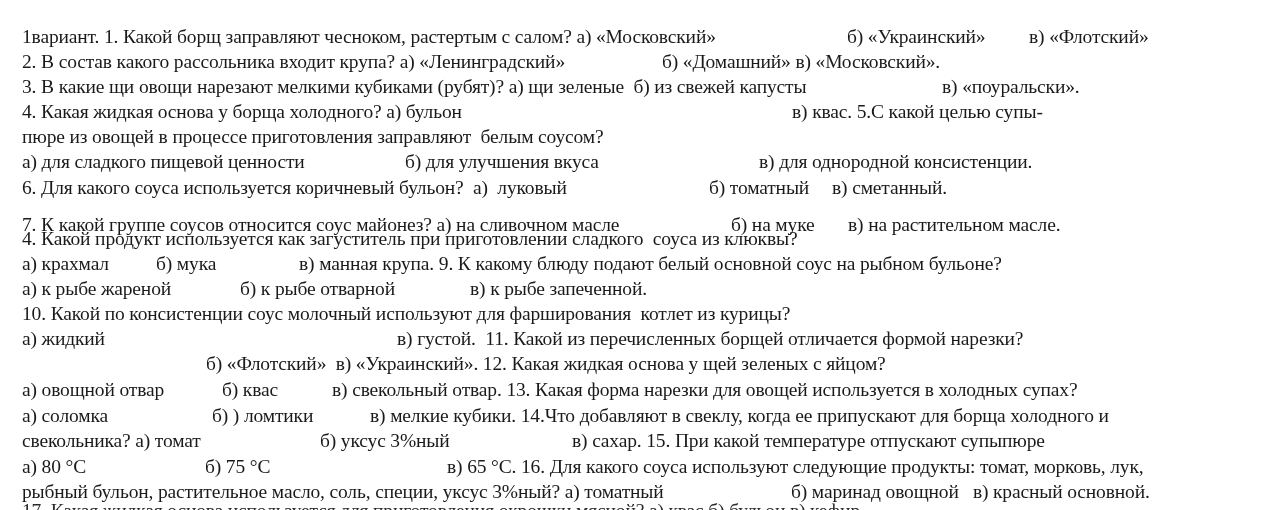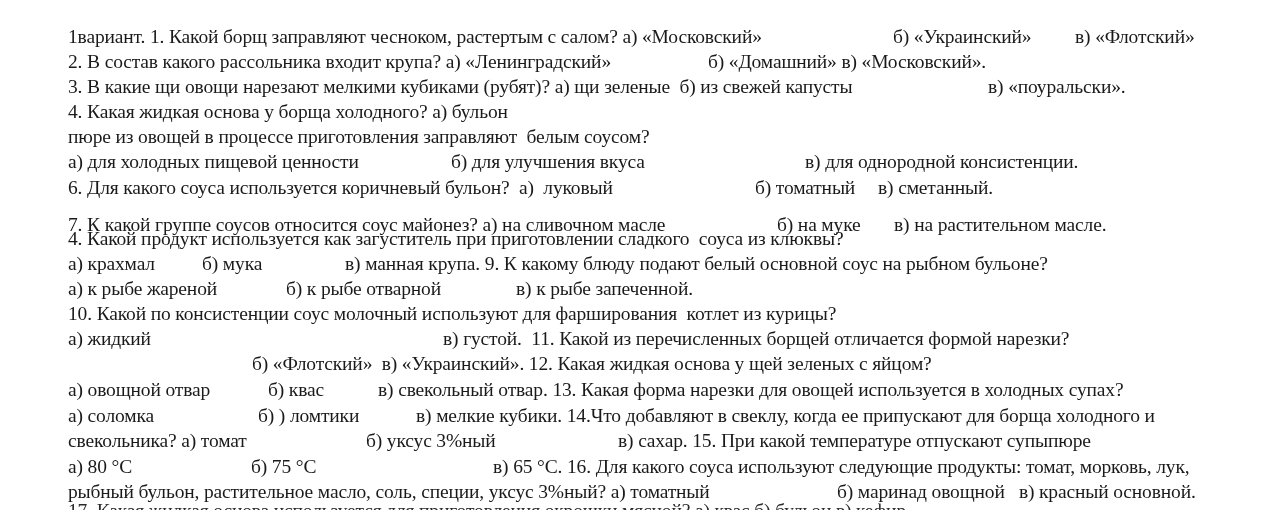--- a/index.html
+++ b/index.html
@@ -29,21 +29,20 @@
     }
     .seg {
       position: absolute;
       top: 0;
       font-family: "Liberation Serif", "DejaVu Serif", serif;
       font-size: 19.5px;
       line-height: 26px;
       color: #1a1a1a;
       letter-spacing: -0.15px;
       white-space: pre;
-      margin-left: 46px;
     }
     .cut {
       position: absolute;
       left: 0;
       top: 502px;
       width: 1280px;
       height: 8px;
       overflow: hidden;
     }
     .cut .seg {
@@ -68,28 +67,29 @@
       <span class="seg" style="left:662px">б) «Домашний» в) «Московский».</span>
     </div>
 
     <div class="line" style="top:74px">
       <span class="seg" style="left:22px">3. В какие щи овощи нарезают мелкими кубиками (рубят)? а) щи зеленые  б) из свежей капусты</span>
       <span class="seg" style="left:942px">в) «поуральски».</span>
     </div>
 
     <div class="line" style="top:99px">
       <span class="seg" style="left:22px">4. Какая жидкая основа у борща холодного? а) бульон</span>
+      <span class="seg" style="left:792px">в) квас. 5.С какой целью супы-</span>
     </div>
 
     <div class="line" style="top:124px">
       <span class="seg" style="left:22px">пюре из овощей в процессе приготовления заправляют  белым соусом?</span>
     </div>
 
     <div class="line" style="top:149px">
-      <span class="seg" style="left:22px">а) для холодных пищевой ценности</span>
+      <span class="seg" style="left:22px">а) для сладкого пищевой ценности</span>
       <span class="seg" style="left:405px">б) для улучшения вкуса</span>
       <span class="seg" style="left:759px">в) для однородной консистенции.</span>
     </div>
 
     <div class="line" style="top:175px">
       <span class="seg" style="left:22px">6. Для какого соуса используется коричневый бульон?  а)  луковый</span>
       <span class="seg" style="left:709px">б) томатный</span>
       <span class="seg" style="left:832px">в) сметанный.</span>
     </div>
 

